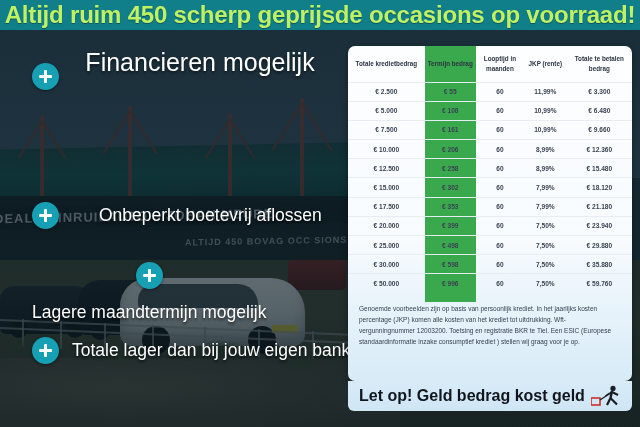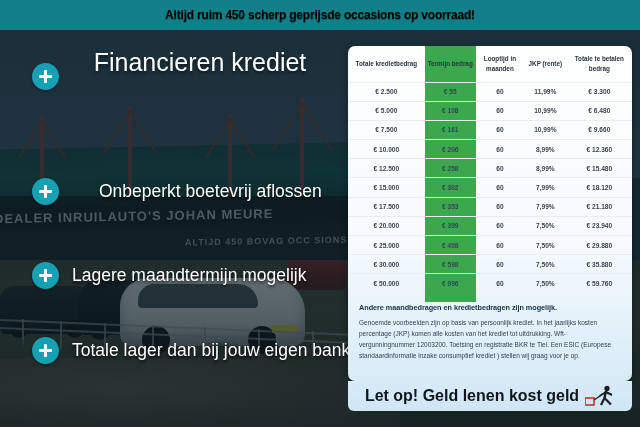--- a/index.html
+++ b/index.html
@@ -96,21 +96,21 @@
     background:linear-gradient(rgba(16,38,48,.62), rgba(10,26,34,.66));
   }
 
   
   .topbar {
     position:absolute; left:0; top:0; width:640px; height:30px;
     background:#107f89; z-index:6;
     display:flex; align-items:center; justify-content:center;
   }
   .topbar span {
-    color:#000000; font-weight:bold; font-size:12px; letter-spacing:-.2px;
+    color:#bef264; font-weight:bold; font-size:24px; letter-spacing:-.2px;
     text-shadow:0 1px 1px rgba(0,0,0,.35);
     white-space:nowrap;
   }
 
   
   .left { position:absolute; left:0; top:30px; width:348px; height:397px; z-index:7; }
   .headline {
     position:absolute; left:55px; top:18px; width:290px;
     color:#fff; text-align:center;
   }
@@ -126,22 +126,22 @@
   .plus:before, .plus:after {
     content:""; position:absolute; background:#fff; border-radius:1px;
   }
   .plus:before { left:7px; top:12.2px; width:13px; height:3.2px; }
   .plus:after  { top:7px; left:12.2px; height:13px; width:3.2px; }
   .bullet .txt {
     color:#ffffff; font-size:17.5px; white-space:nowrap;
     text-shadow:0 2px 3px rgba(0,0,0,.7);
   }
   .b-hero { top:33px; left:32px; }
-  .b1 { top:148px;gap:40px; }
-  .b2 { top:232px; }
+  .b1 { top:172px;gap:40px; }
+  .b2 { top:232px;flex-direction:column; }
   .b3 { top:307px; }
 
   
   .card {
     position:absolute; left:348px; top:46px; width:284px; height:335px; z-index:8;
     background:linear-gradient(#fdfeff 0%, #f7fbfe 58%, #d7ebf7 100%);
     border-radius:7px;
     box-shadow:0 2px 7px rgba(0,0,0,.35);
     overflow:hidden;
   }
@@ -248,21 +248,21 @@
     <span>Altijd ruim 450 scherp geprijsde occasions op voorraad!</span>
   </div>
 
   <div class="left">
 
     <div class="bullet b-hero">
       <div class="plus"></div>
     </div>
 
     <div class="headline">
-      <div class="l1">Financieren krediet</div>
+      <div class="l1">Financieren mogelijk</div>
     </div>
 
     <div class="bullet b1">
       <div class="plus"></div>
       <div class="txt">Onbeperkt boetevrij aflossen</div>
     </div>
     <div class="bullet b2">
       <div class="plus"></div>
       <div class="txt">Lagere maandtermijn mogelijk</div>
     </div>
@@ -365,27 +365,26 @@
             <td>€ 50.000</td>
             <td class="hl">€ 996</td>
             <td>60</td>
             <td>7,50%</td>
             <td>€ 59.760</td>
           </tr>
         </tbody>
     </table>
 
     <div class="notes">
-      <h4>Andere maandbedragen en kredietbedragen zijn mogelijk.</h4>
       <p>Genoemde voorbeelden zijn op basis van persoonlijk krediet. In het jaarlijks kosten percentage (JKP) komen alle kosten van het krediet tot uitdrukking. Wft-vergunningnummer 12003200. Toetsing en registratie BKR te Tiel. Een ESIC (Europese standaardinformatie inzake consumptief krediet ) stellen wij graag voor je op.</p>
     </div>
   </div>
 
   <div class="warnbar">
-    <span class="wtxt">Let op! Geld lenen kost geld</span>
+    <span class="wtxt">Let op! Geld bedrag kost geld</span>
     <span class="cartman">
       <svg viewBox="0 0 30 22" width="30" height="22" aria-hidden="true">
         <rect x="0" y="13" width="9" height="7" fill="none" stroke="#c9322b" stroke-width="1.6"></rect>
         <line x1="9" y1="15" x2="15" y2="11" stroke="#1a1f24" stroke-width="1.4"></line>
         <circle cx="22" cy="3.4" r="2.6" fill="#1a1f24"></circle>
         <line x1="21" y1="6" x2="19.5" y2="13" stroke="#1a1f24" stroke-width="2.4"></line>
         <line x1="19.5" y1="13" x2="16" y2="20" stroke="#1a1f24" stroke-width="2.2"></line>
         <line x1="19.5" y1="13" x2="26" y2="19.5" stroke="#1a1f24" stroke-width="2.2"></line>
         <line x1="21" y1="7" x2="14.6" y2="11" stroke="#1a1f24" stroke-width="2"></line>
         <line x1="21" y1="7" x2="27" y2="10" stroke="#1a1f24" stroke-width="2"></line>

